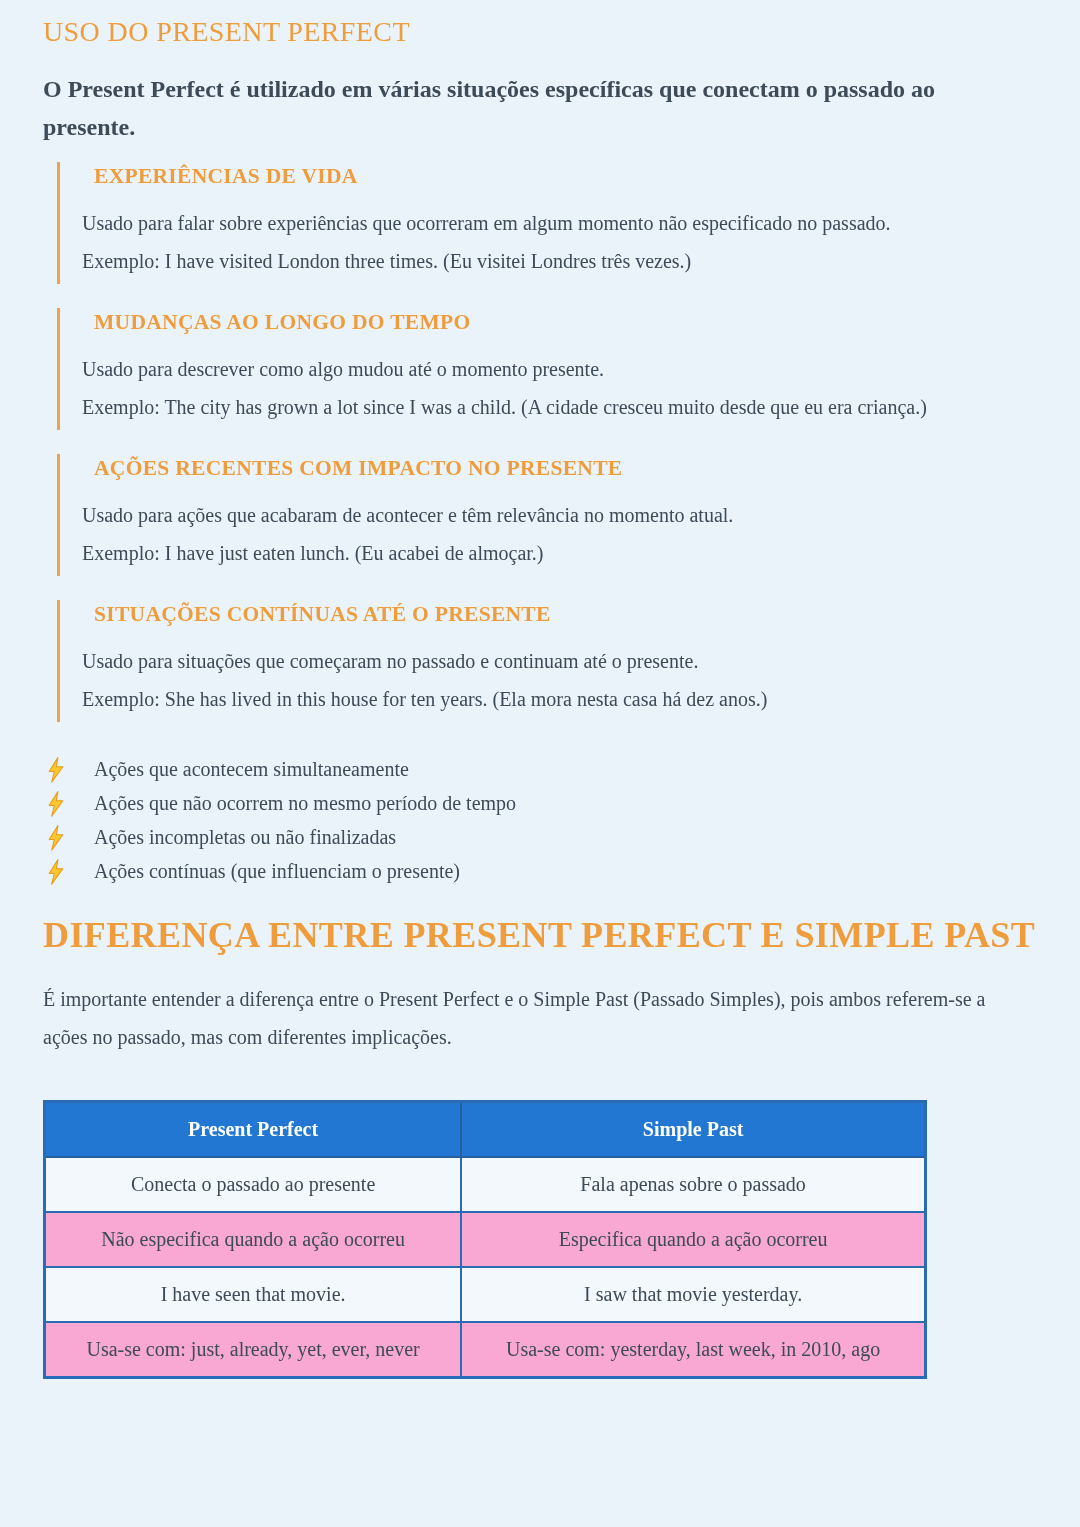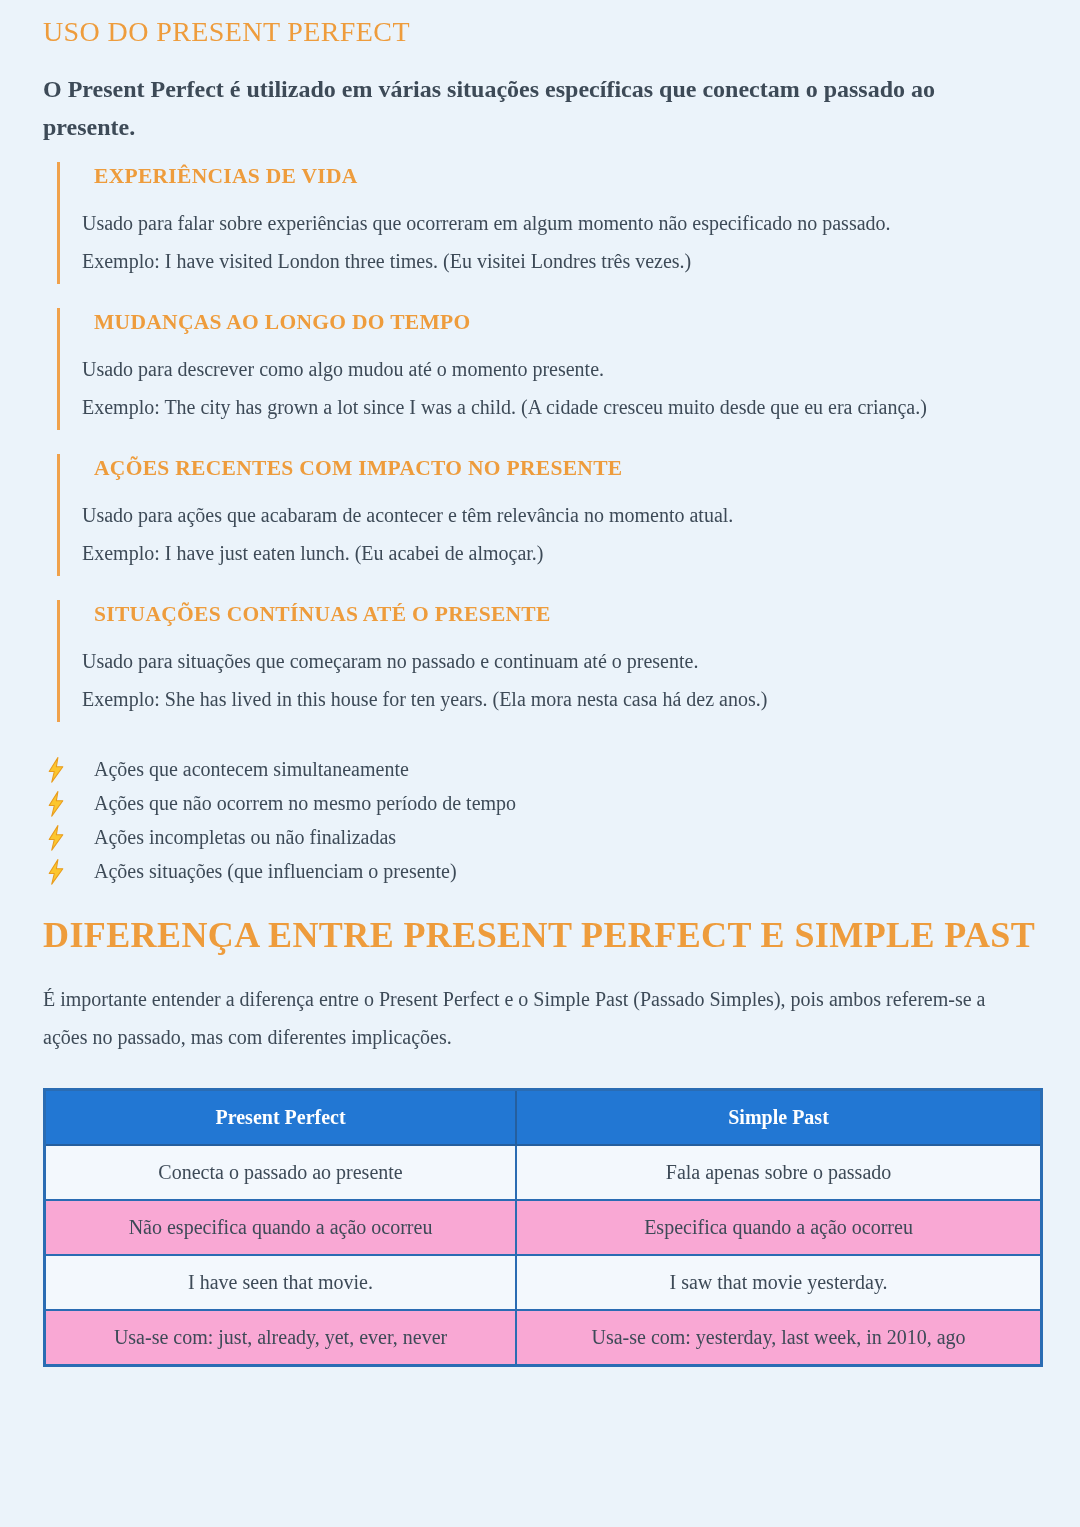--- a/index.html
+++ b/index.html
@@ -44,22 +44,22 @@
   h2.doc-title2 {
     color: #ee9c3c; font-size: 36px; font-weight: bold;
     letter-spacing: 0.4px; margin: 22px 0 24px 0;
   }
   p.intro2 {
     font-size: 20px; line-height: 38px; margin: 0 0 24px 0;
     max-width: 980px;
   }
 
   table.compare {
-    width: 1000px; border-collapse: collapse;
-    border: 3px solid #2a6cb3; margin-top: 32px;
+    width: 884px; border-collapse: collapse;
+    border: 3px solid #2a6cb3; margin-top: 44px;
     table-layout: fixed;
   }
   table.compare col.c1 { width: 47.3%; }
   table.compare col.c2 { width: 52.7%; }
   table.compare th {
     background: #2277d3; color: #ffffff;
     font-size: 20px; font-weight: bold;
     padding: 15px 10px; border: 2px solid #255f9e;
     text-align: center;
   }
@@ -127,21 +127,21 @@
           </svg>
       </span>
       <span>Ações incompletas ou não finalizadas</span>
     </li>
     <li>
       <span class="bolt">
         <svg viewBox="0 0 14 22" width="22" height="26">
             <path d="M8.6 0.5 L1.2 12.2 H5.6 L3.4 21.3 L12.8 8.3 H7.3 Z" fill="#fcc62d" stroke="#e89c1e" stroke-width="0.9" stroke-linejoin="round"></path>
           </svg>
       </span>
-      <span>Ações situações (que influenciam o presente)</span>
+      <span>Ações contínuas (que influenciam o presente)</span>
     </li>
   </ul>
 
   <h2 class="doc-title2">DIFERENÇA ENTRE PRESENT PERFECT E SIMPLE PAST</h2>
 
   <p class="intro2">É importante entender a diferença entre o Present Perfect e o Simple Past (Passado Simples), pois ambos referem-se a ações no passado, mas com diferentes implicações.</p>
 
   <table class="compare">
     <colgroup>
         <col class="c1">

